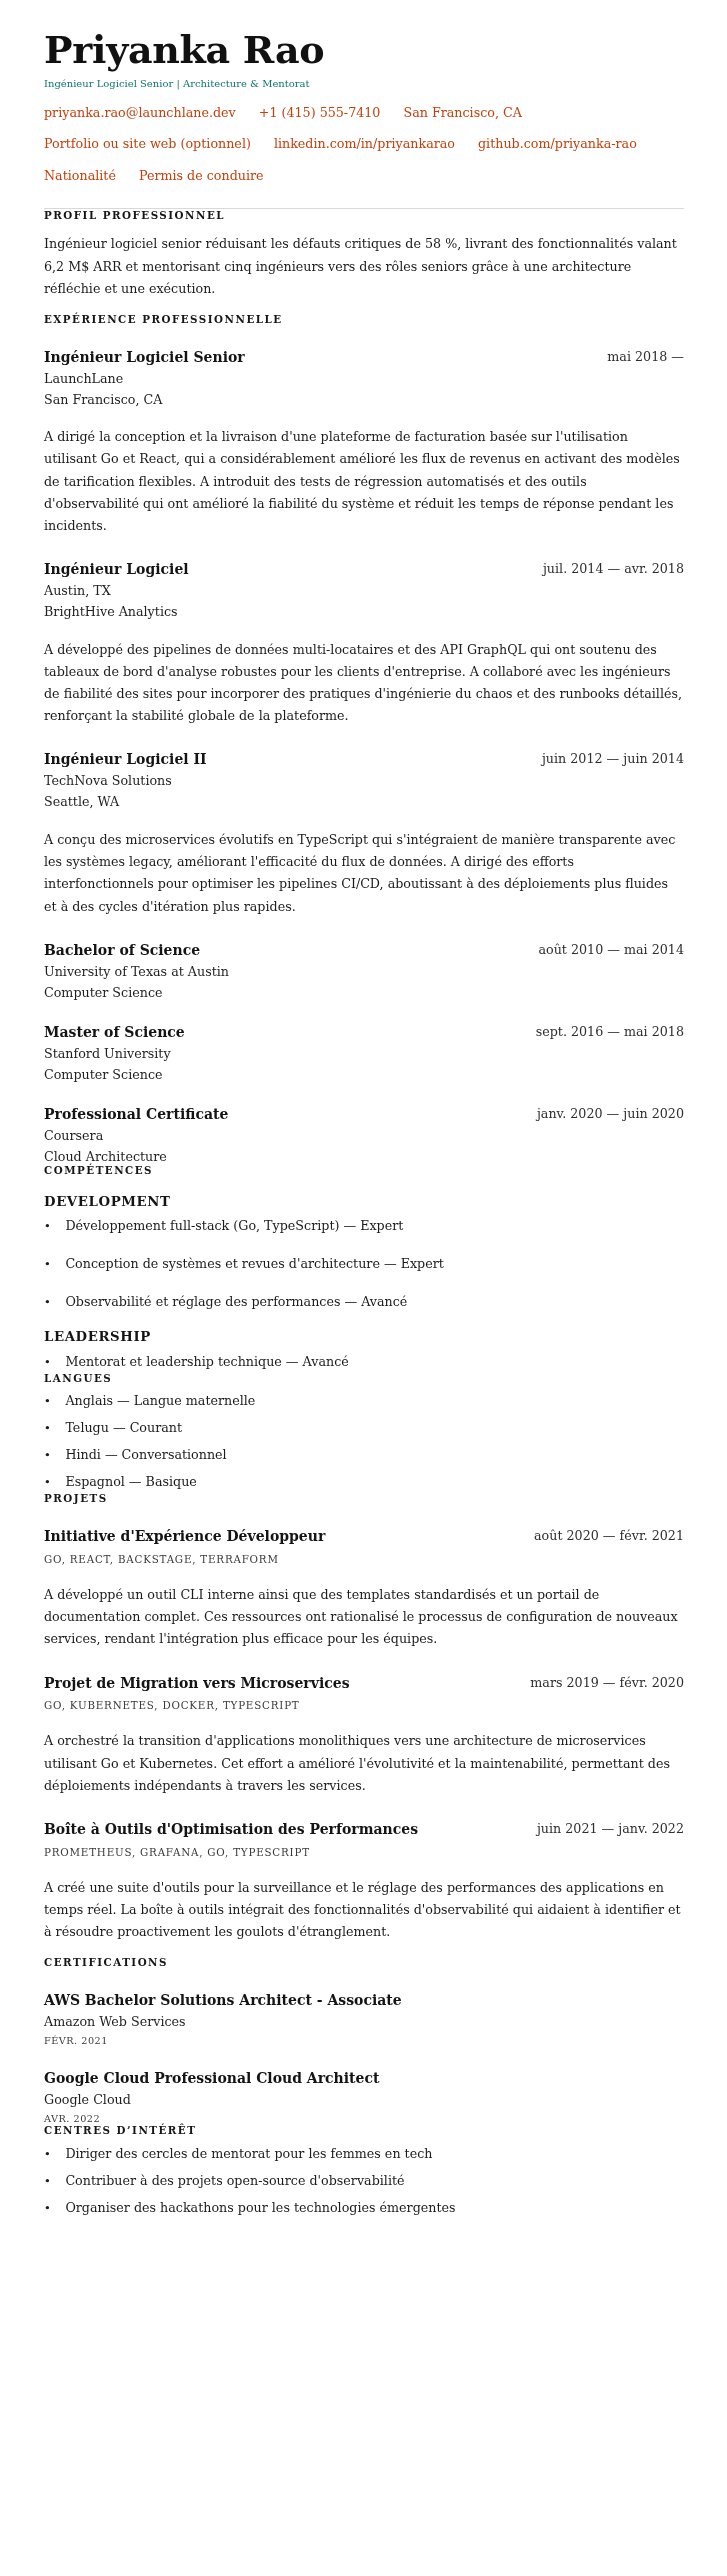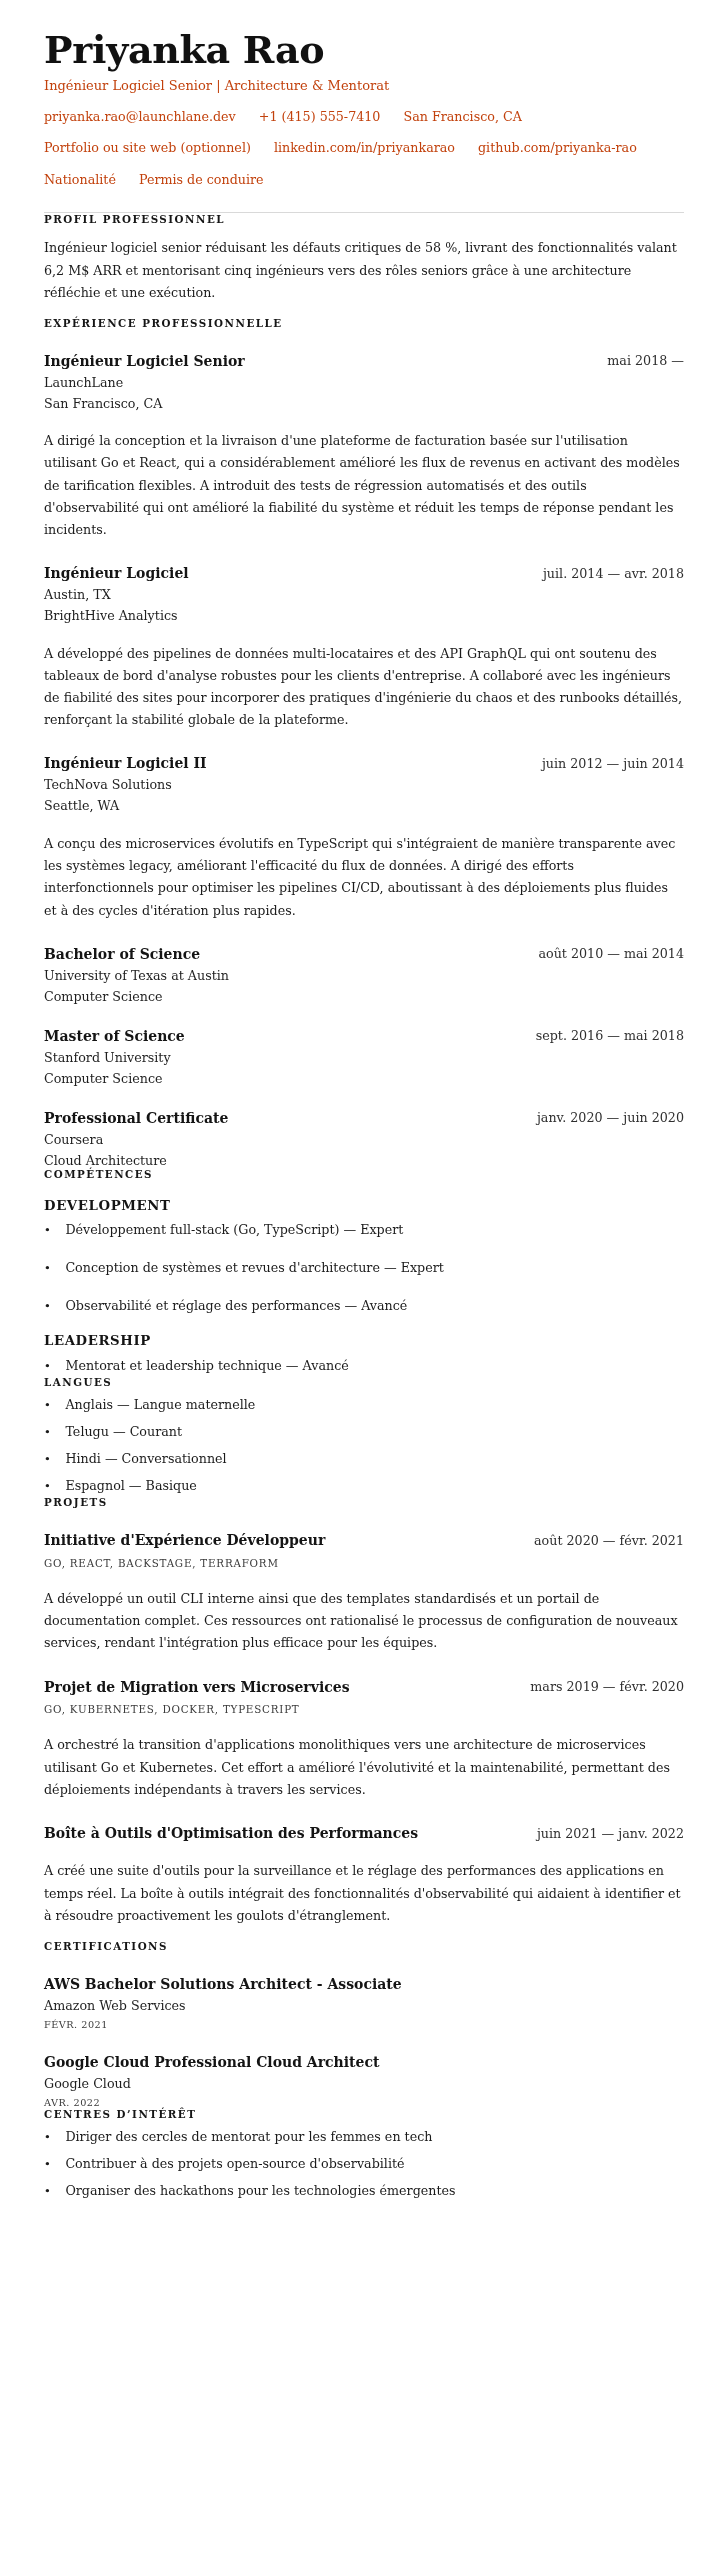--- a/index.html
+++ b/index.html
@@ -17,42 +17,42 @@
   }
   
   .name {
     font-size:38px;
     font-weight:700;
     margin:0;
     line-height:1.15;
     letter-spacing:-0.3px;
     color:#111111;
   }
-  .subtitle { font-size:13px; margin-top:6px; color:#c2410c; }
+  .subtitle { font-size:10px; margin-top:6px; color:#0f766e; }
   .contact-row {
     display:flex; flex-wrap:wrap; gap:6px 23px;
     font-size:12.7px; margin-top:16.4px; color:#c2410c;
   }
   .divider {
     border:none; border-top:1.2px solid #d9d9d9;
     margin:25.5px 0 0 0;
   }
   
   section { }
   .sec-title {
     font-size:10.3px; font-weight:700; letter-spacing:1.5px;
     color:#161616;
   }
   .body-text {
     font-size:12.7px; line-height:1.75; margin-top:12px; color:#1b1b1b;
   }
   
   .entry { margin-top:24px; }
   .entry-head {
-    display:flex; justify-content:space-between; align-items:center; gap:24px;
+    display:flex; justify-content:space-between; align-items:flex-start; gap:24px;
   }
   .entry-title { font-size:14px; font-weight:700; color:#141414; }
   .entry-date { font-size:12.7px; color:#2e2e2e; white-space:nowrap; }
   .entry-sub { font-size:12.7px; margin-top:6px; color:#1f1f1f; }
   .desc { font-size:12.7px; line-height:1.75; margin-top:19.4px; color:#1b1b1b; }
   .tags {
     font-size:10.3px; letter-spacing:0.8px; margin-top:8.5px;
     color:#3a3a3a; text-transform:uppercase;
   }
   .cert-date {
@@ -250,20 +250,21 @@
       </div>
       <div class="tags">GO, KUBERNETES, DOCKER, TYPESCRIPT</div>
       <p class="desc">A orchestré la transition d'applications monolithiques vers une architecture de microservices utilisant Go et Kubernetes. Cet effort a amélioré l'évolutivité et la maintenabilité, permettant des déploiements indépendants à travers les services.</p>
     </div>
 
     <div class="entry">
       <div class="entry-head">
         <span class="entry-title">Boîte à Outils d'Optimisation des Performances</span>
         <span class="entry-date">juin 2021 — janv. 2022</span>
       </div>
+      <div class="tags">PROMETHEUS, GRAFANA, GO, TYPESCRIPT</div>
       <p class="desc">A créé une suite d'outils pour la surveillance et le réglage des performances des applications en temps réel. La boîte à outils intégrait des fonctionnalités d'observabilité qui aidaient à identifier et à résoudre proactivement les goulots d'étranglement.</p>
     </div>
   </section>
 
   <section>
     <div class="sec-title">CERTIFICATIONS</div>
 
     <div class="entry">
       <div class="entry-title">AWS Bachelor Solutions Architect - Associate</div>
       <div class="entry-sub">Amazon Web Services</div>

